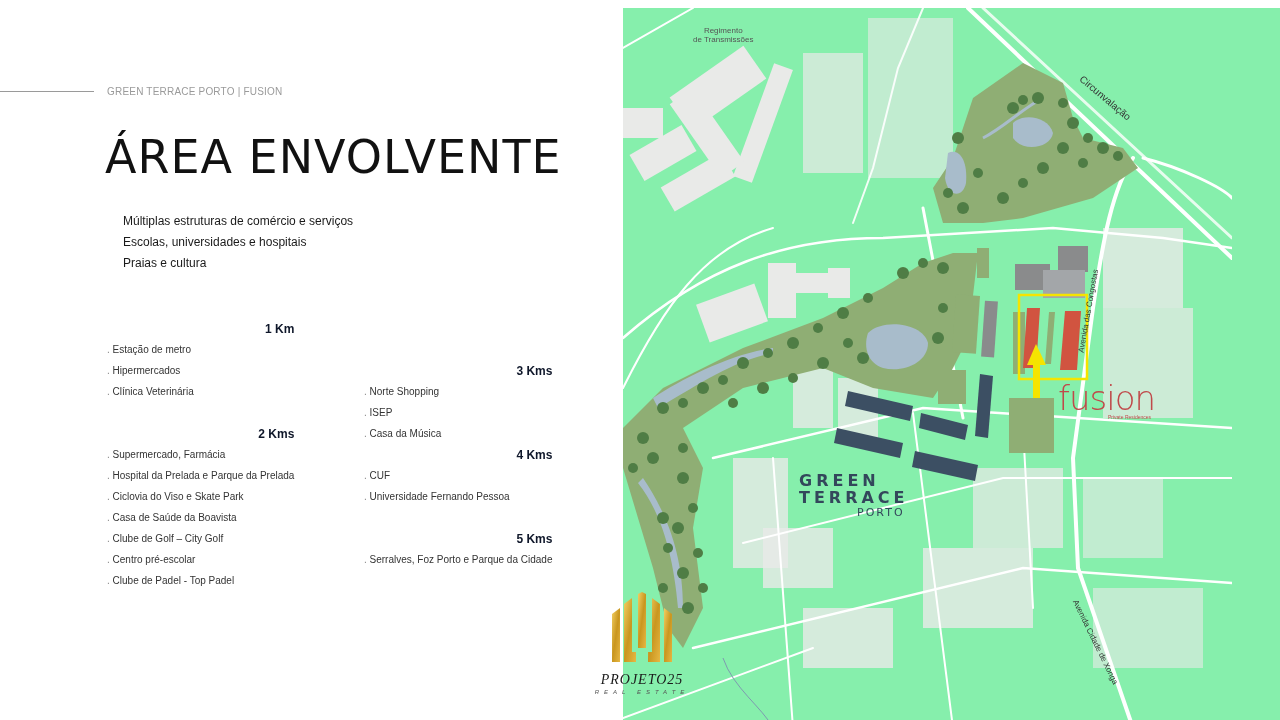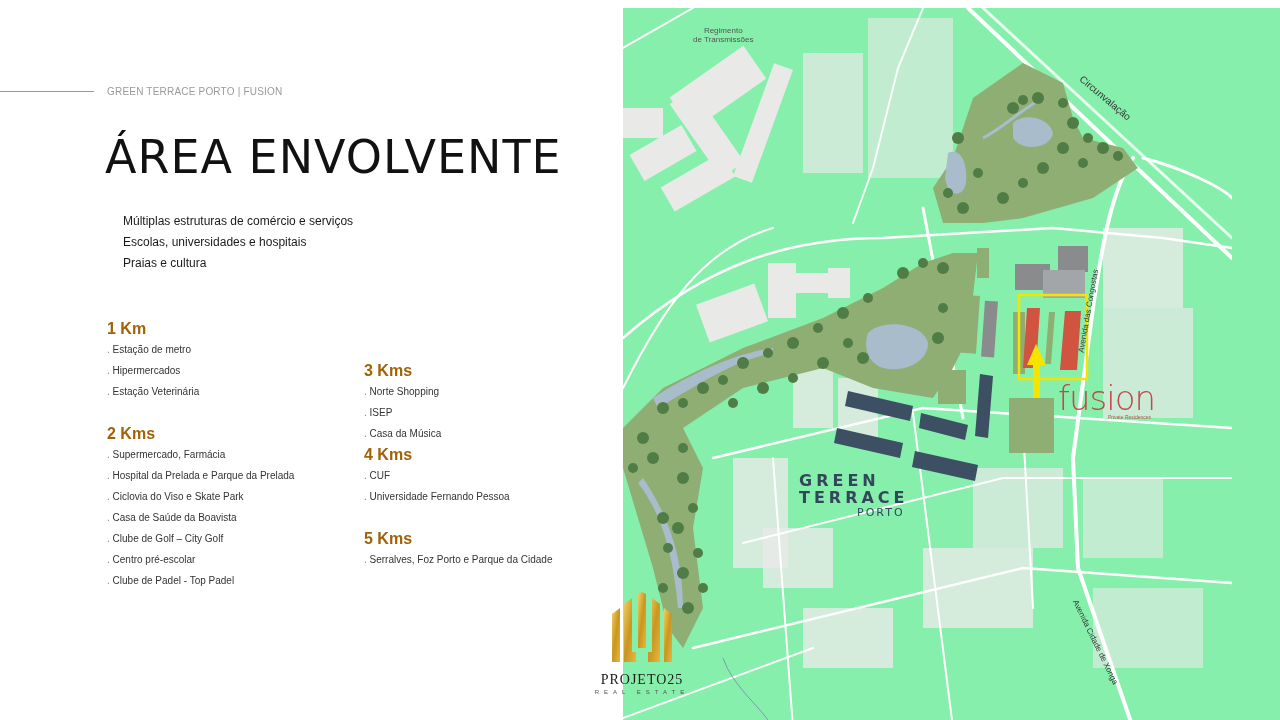--- a/index.html
+++ b/index.html
@@ -11,39 +11,39 @@
   .header-label { position: absolute; left: 107px; top: 86px; font-size: 10px; color: #9a9a9a; letter-spacing: 0.2px; white-space: nowrap; }
   .page-title { position: absolute; left: 105px; top: 130px; font-family: "DejaVu Sans", sans-serif; font-size: 46px; font-weight: 500; color: #111111; letter-spacing: 1px; white-space: nowrap; }
 
   .features { position: absolute; left: 123px; top: 203px; list-style: none; margin-top: 10px; }
   .features li { font-size: 12px; color: #1a1a1a; height: 21px; line-height: 16px; white-space: nowrap; }
 
   .dist-col { position: absolute; }
   .dist-col.c1 { left: 107px; top: 321px; }
   .dist-col.c2 { left: 364px; top: 363px; }
   .dist-group { margin-bottom: 0; }
-  .dist-heading { font-size: 16px; font-weight: bold; color: #a16207; height: 21px; line-height: 16px; white-space: nowrap; }
+  .dist-heading { font-size: 12px; font-weight: bold; color: #0f172a; height: 21px; line-height: 16px; white-space: nowrap; text-align: right; }
   .dist-item { font-size: 10px; color: #333333; height: 21px; line-height: 16px; white-space: nowrap; }
   .dist-item::before { content: ". "; color: #888; }
   .gap { height: 21px; }
 
   .map { position: absolute; left: 623px; top: 8px; width: 671px; height: 720px; background: #86efac; overflow: hidden; }
   .map svg { position: absolute; left: 0; top: 0; }
   .map-label { position: absolute; font-size: 8px; color: #555; white-space: nowrap; text-align: center; line-height: 9px; }
   .road-label { position: absolute; font-size: 10px; color: #333; white-space: nowrap; transform-origin: left center; }
 
   .gt-brand { position: absolute; left: 176px; top: 464px; color: #33475b; font-family: "DejaVu Sans", sans-serif; }
   .gt-brand .l1, .gt-brand .l2 { font-size: 16px; font-weight: bold; letter-spacing: 4px; line-height: 17px; }
   .gt-brand .l3 { font-size: 11px; letter-spacing: 2px; text-align: right; padding-right: 4px; line-height: 13px; }
 
   .fusion-brand { position: absolute; left: 435px; top: 372px; color: #c0494a; }
   .fusion-brand .word { font-family: "DejaVu Sans", sans-serif; font-size: 34px; font-weight: 300; letter-spacing: -1px; line-height: 36px; }
   .fusion-brand .sub { font-size: 5px; color: #c0494a; text-align: right; margin-top: -2px; padding-right: 4px; }
 
-  .logo { position: absolute; left: 592px; top: 592px; width: 100px; height: 110px; text-align: center; }
+  .logo { position: absolute; left: 592px; top: 592px; width: 100px; height: 110px; text-align: center; font-style: italic; }
   .logo .name { font-family: "Liberation Serif", "DejaVu Serif", serif; font-size: 14px; color: #1a1a1a; letter-spacing: 1px; margin-top: 4px; }
   .logo .tag { font-size: 6px; color: #555; letter-spacing: 5px; margin-top: 1px; }
 </style>
 </head>
 <body>
 
 <div class="left-panel">
   <div class="header-rule"></div>
   <div class="header-label">GREEN TERRACE PORTO | FUSION</div>
   <h1 class="page-title">ÁREA ENVOLVENTE</h1>
@@ -52,21 +52,21 @@
     <li>Múltiplas estruturas de comércio e serviços</li>
     <li>Escolas, universidades e hospitais</li>
     <li>Praias e cultura</li>
   </ul>
 
   <div class="dist-col c1">
     <div class="dist-group">
       <div class="dist-heading">1 Km</div>
       <div class="dist-item">Estação de metro</div>
       <div class="dist-item">Hipermercados</div>
-      <div class="dist-item">Estação Veterinária</div>
+      <div class="dist-item">Clínica Veterinária</div>
     </div>
     <div class="gap"></div>
     <div class="dist-group">
       <div class="dist-heading">2 Kms</div>
       <div class="dist-item">Supermercado, Farmácia</div>
       <div class="dist-item">Hospital da Prelada e Parque da Prelada</div>
       <div class="dist-item">Ciclovia do Viso e Skate Park</div>
       <div class="dist-item">Casa de Saúde da Boavista</div>
       <div class="dist-item">Clube de Golf – City Golf</div>
       <div class="dist-item">Centro pré-escolar</div>

